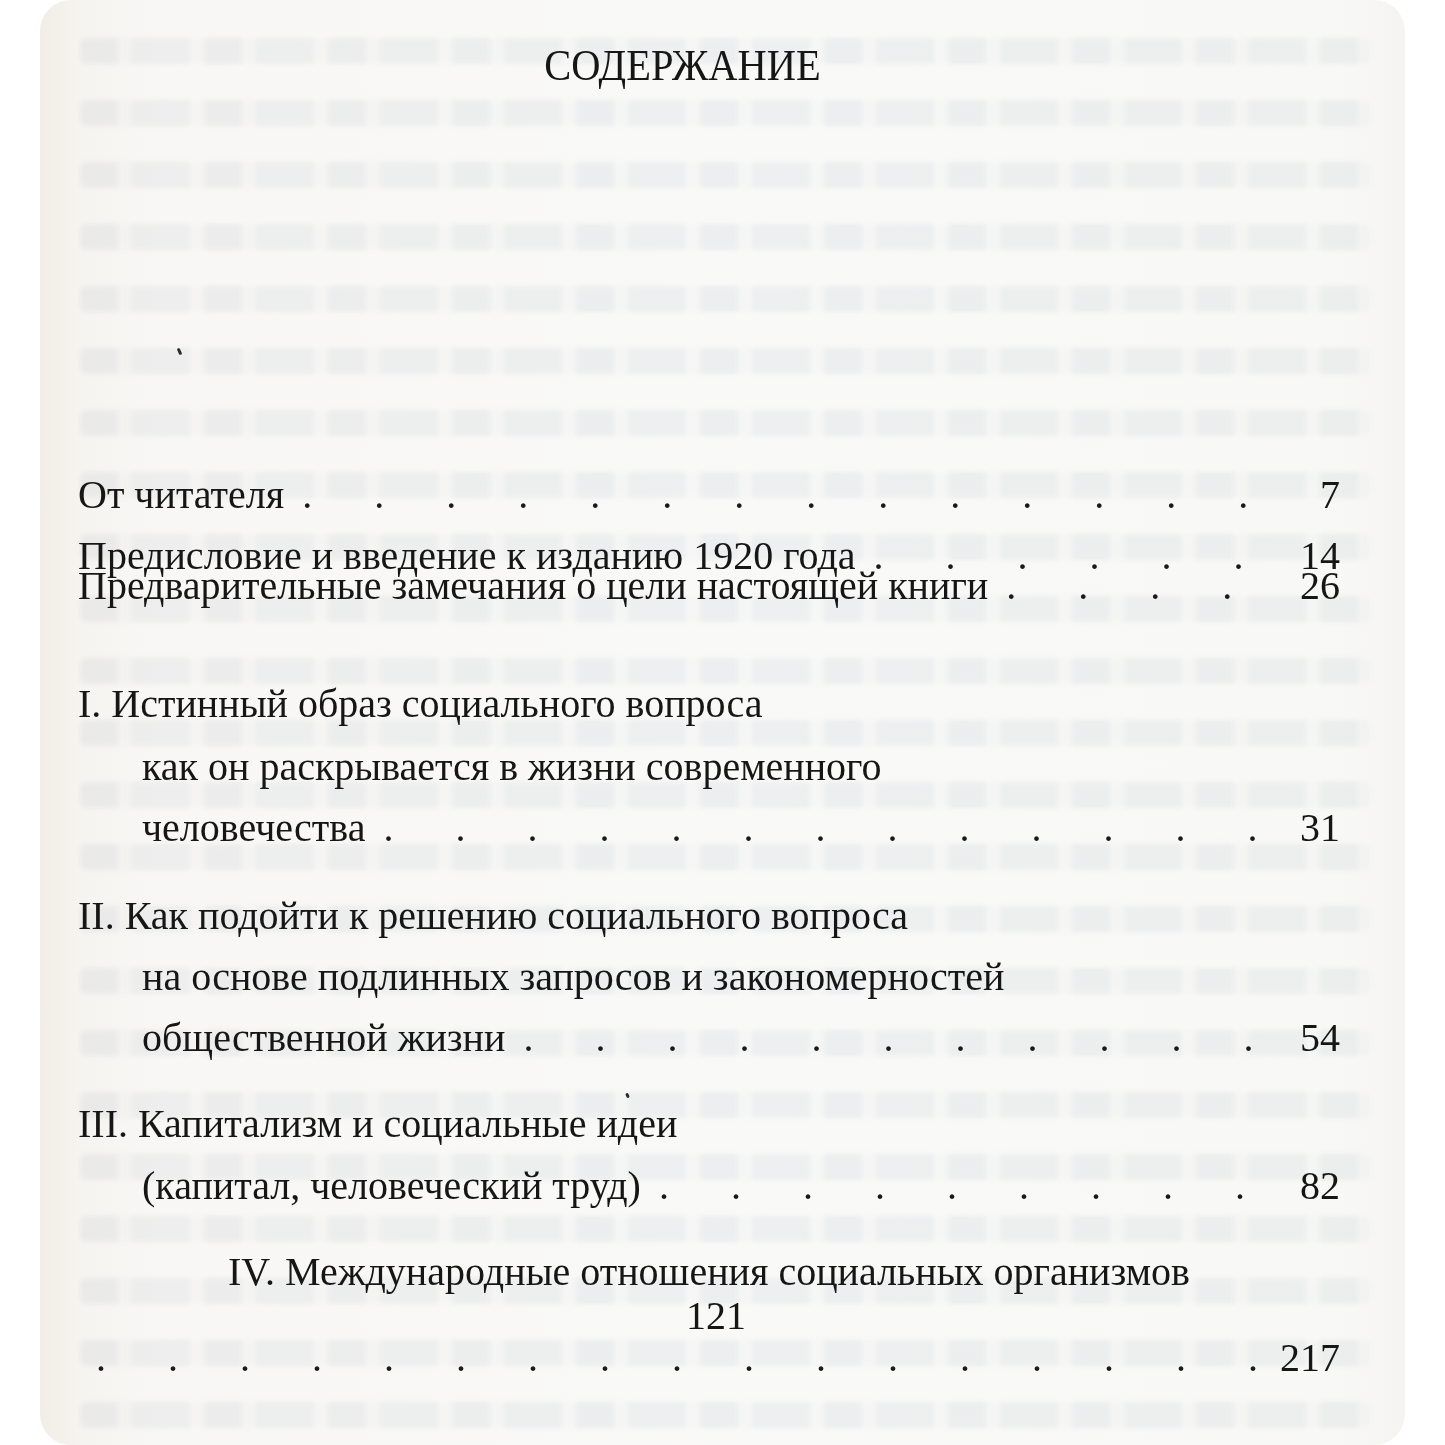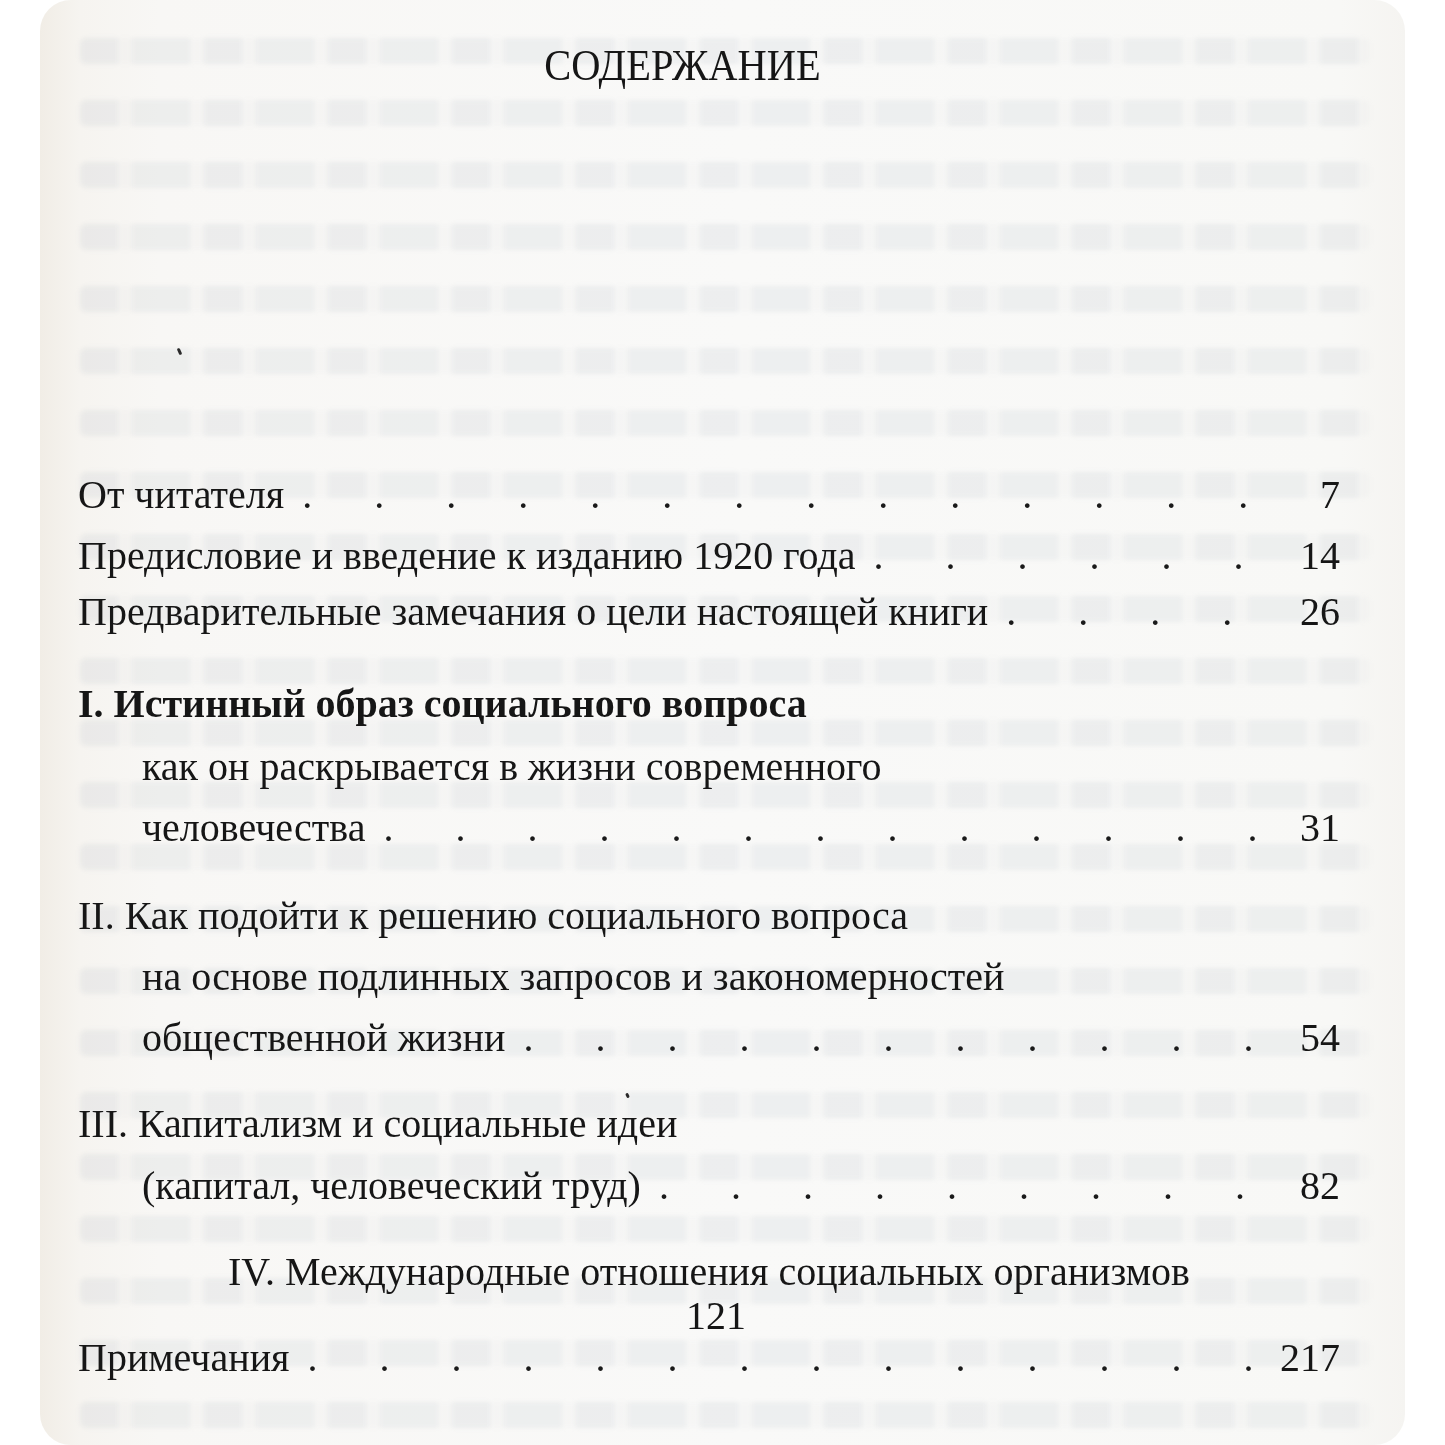--- a/index.html
+++ b/index.html
@@ -122,27 +122,27 @@
     <span class="leader">. . . . . . . . . . . . . . . . . . . . . . . . . . . . . . . . . . . . . .</span>
     <span class="page-num">7</span>
   </div>
 
   <div class="toc-line" style="top:534px; left:38px; width:1262px;">
     <span class="label">Предисловие и введение к изданию 1920 года</span>
     <span class="leader">. . . . . . . . . . . . . . . . . . . . . . . . . . . . . . . . . . . . . .</span>
     <span class="page-num">14</span>
   </div>
 
-  <div class="toc-line" style="top:590px; left:38px; width:1262px;">
+  <div class="toc-line" style="top:564px; left:38px; width:1262px;">
     <span class="label">Предварительные замечания о цели настоящей книги</span>
     <span class="leader">. . . . . . . . . . . . . . . . . . . . . . . . . . . . . . . . . . . . . .</span>
     <span class="page-num">26</span>
   </div>
 
-  <div class="toc-line" style="top:682px; left:38px; width:1262px;font-weight:bold;">
+  <div class="toc-line" style="top:682px; left:38px; width:1262px;">
     <span class="label">I. Истинный образ социального вопроса</span>
   </div>
   <div class="toc-line" style="top:745px; left:102px; width:1198px;">
     <span class="label">как он раскрывается в жизни современного</span>
   </div>
   <div class="toc-line" style="top:806px; left:102px; width:1198px;">
     <span class="label">человечества</span>
     <span class="leader">. . . . . . . . . . . . . . . . . . . . . . . . . . . . . . . . . . . . . .</span>
     <span class="page-num">31</span>
   </div>
@@ -168,18 +168,17 @@
     <span class="page-num">82</span>
   </div>
 
   <div class="toc-line" style="top:1250px; left:38px; width:1262px;flex-direction:column;">
     <span class="label">IV. Международные отношения социальных организмов</span>
     <span class="leader"></span>
     <span class="page-num">121</span>
   </div>
 
   <div class="toc-line" style="top:1336px; left:38px; width:1262px;">
-    <span class="label">Примечания</span>
     <span class="leader">. . . . . . . . . . . . . . . . . . . . . . . . . . . . . . . . . . . . . .</span>
     <span class="page-num">217</span>
   </div>
 
 </div>
 
 </body></html>

